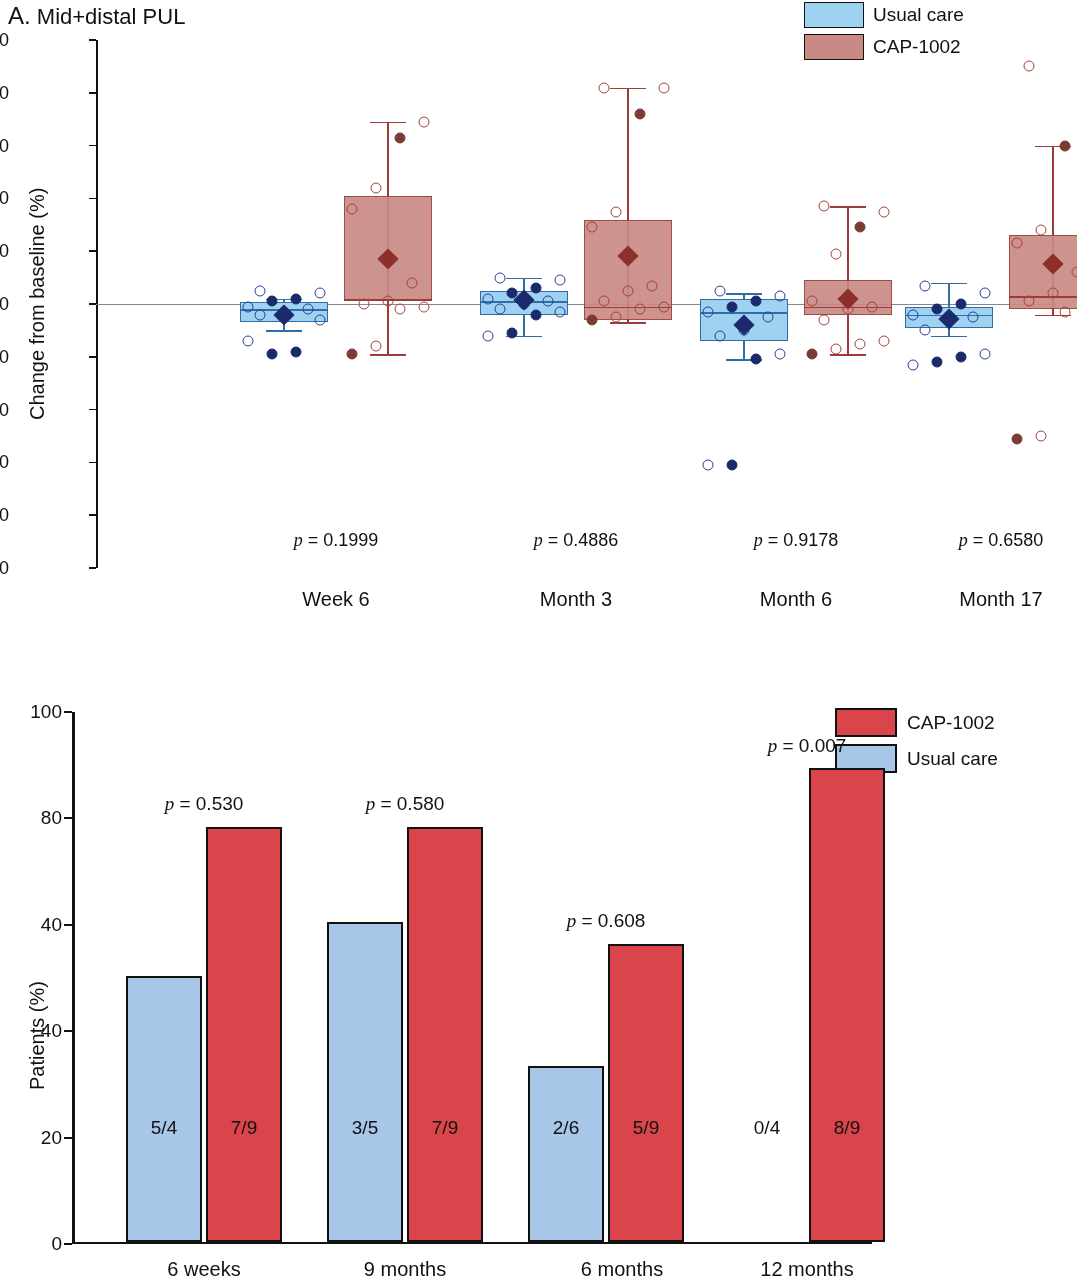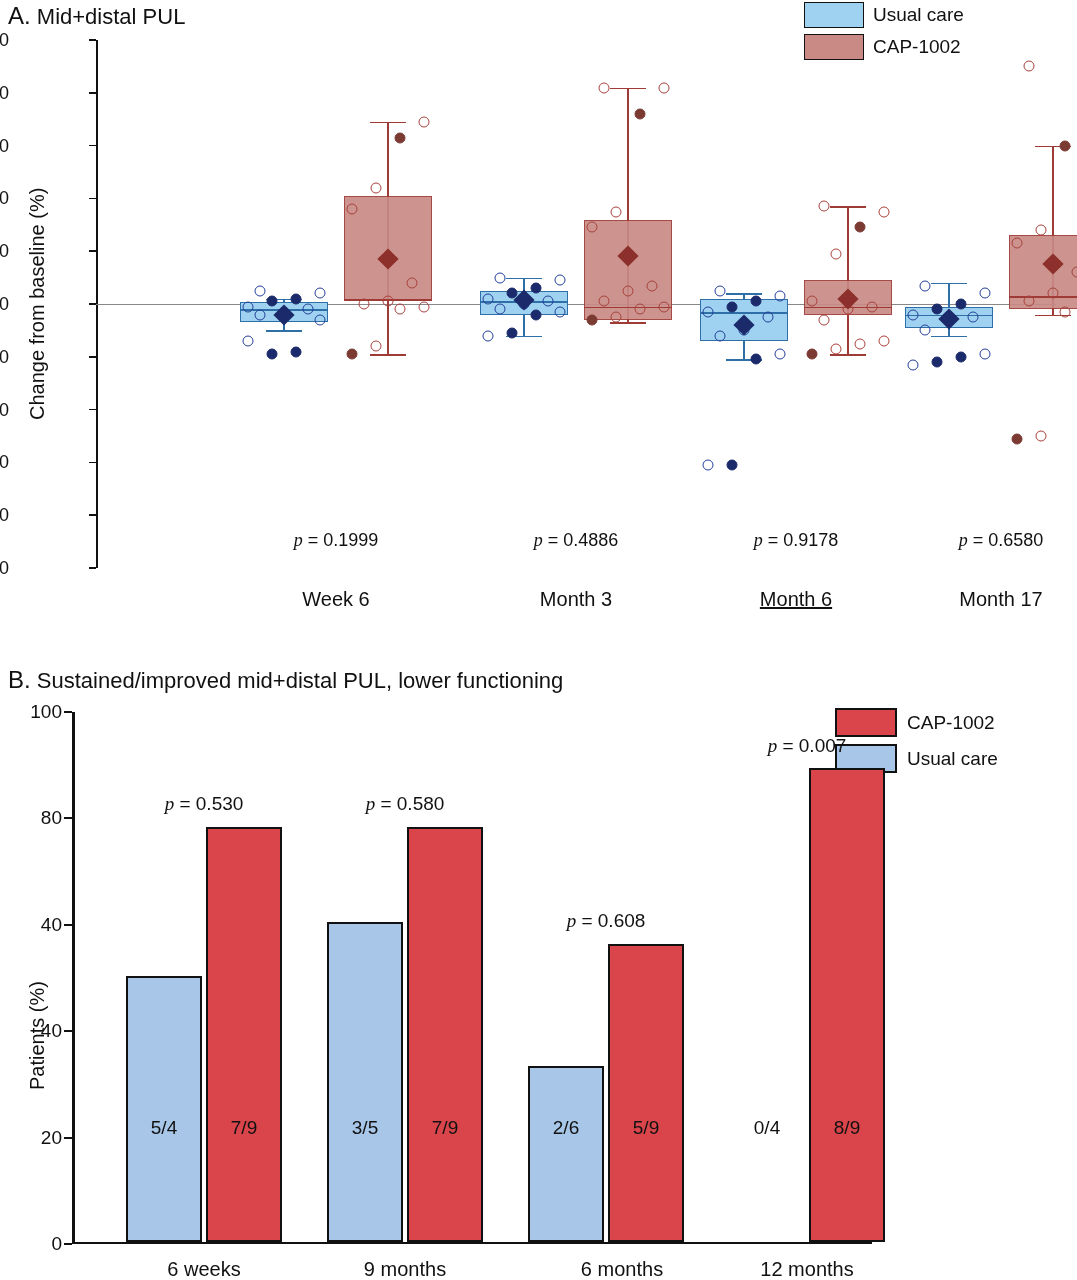--- a/index.html
+++ b/index.html
@@ -227,21 +227,21 @@
         <div class="pt ored" style="left: 728px; top: 279.84px;"></div>
         <div class="pt ored" style="left: 752px; top: 269.28px;"></div>
         <div class="pt ored" style="left: 776px; top: 266.64px;"></div>
         <div class="pt ored" style="left: 716px; top: 261.36px;"></div>
         <div class="pt ored" style="left: 740px; top: 213.84px;"></div>
         <div class="pt fred" style="left: 764px; top: 187.44px;"></div>
         <div class="pt ored" style="left: 788px; top: 171.6px;"></div>
         <div class="pt ored" style="left: 728px; top: 166.32px;"></div>
         <div class="diamond red" style="left: 752px; top: 258.72px;"></div>
         <div class="pvalA" style="left: 700px; top: 490px;"><i>p</i> = 0.9178</div>
-        <div class="xtickA" style="left: 700px; top: 548px; text-decoration: underline;">Month 6</div>
+        <div class="xtickA" style="left: 700px; top: 548px;">Month 6</div>
         <div class="whisk blue" style="left: 852.2px; top: 242.88px; height: 52.8px;"></div>
         <div class="cap blue" style="left: 835px; top: 242.88px; width: 36px;"></div>
         <div class="cap blue" style="left: 835px; top: 295.68px; width: 36px;"></div>
         <div class="box blue" style="left: 809px; top: 266.64px; width: 88px; height: 21.12px;"></div>
         <div class="medline blue" style="left: 809px; top: 274.56px; width: 88px;"></div>
         <div class="pt oblue" style="left: 817px; top: 324.72px;"></div>
         <div class="pt fblue" style="left: 841px; top: 322.08px;"></div>
         <div class="pt fblue" style="left: 865px; top: 316.8px;"></div>
         <div class="pt oblue" style="left: 889px; top: 314.16px;"></div>
         <div class="pt oblue" style="left: 829px; top: 290.4px;"></div>
@@ -269,24 +269,20 @@
         <div class="pt fred" style="left: 969px; top: 105.6px;"></div>
         <div class="pt ored" style="left: 933px; top: 26.4px;"></div>
         <div class="diamond red" style="left: 957px; top: 224.4px;"></div>
         <div class="pvalA" style="left: 905px; top: 490px;"><i>p</i> = 0.6580</div>
         <div class="xtickA" style="left: 905px; top: 548px;">Month 17</div>
       </div>
   </div>
 
   <div id="panelB">
 
-    <div class="panel-title" id="titleB" style="top:36px;left:8px">
-      <span class="panel-letter">B.</span>
-      <span>Sustained/improved mid+distal PUL, lower functioning</span>
-    </div>
 
     <div class="legendB">
       <div class="row">
         <span class="sw" style="background:#d9454a"></span>
         <span class="lbl">CAP-1002</span>
       </div>
       <div class="row">
         <span class="sw" style="background:#a8c7e8"></span>
         <span class="lbl">Usual care</span>
       </div>

